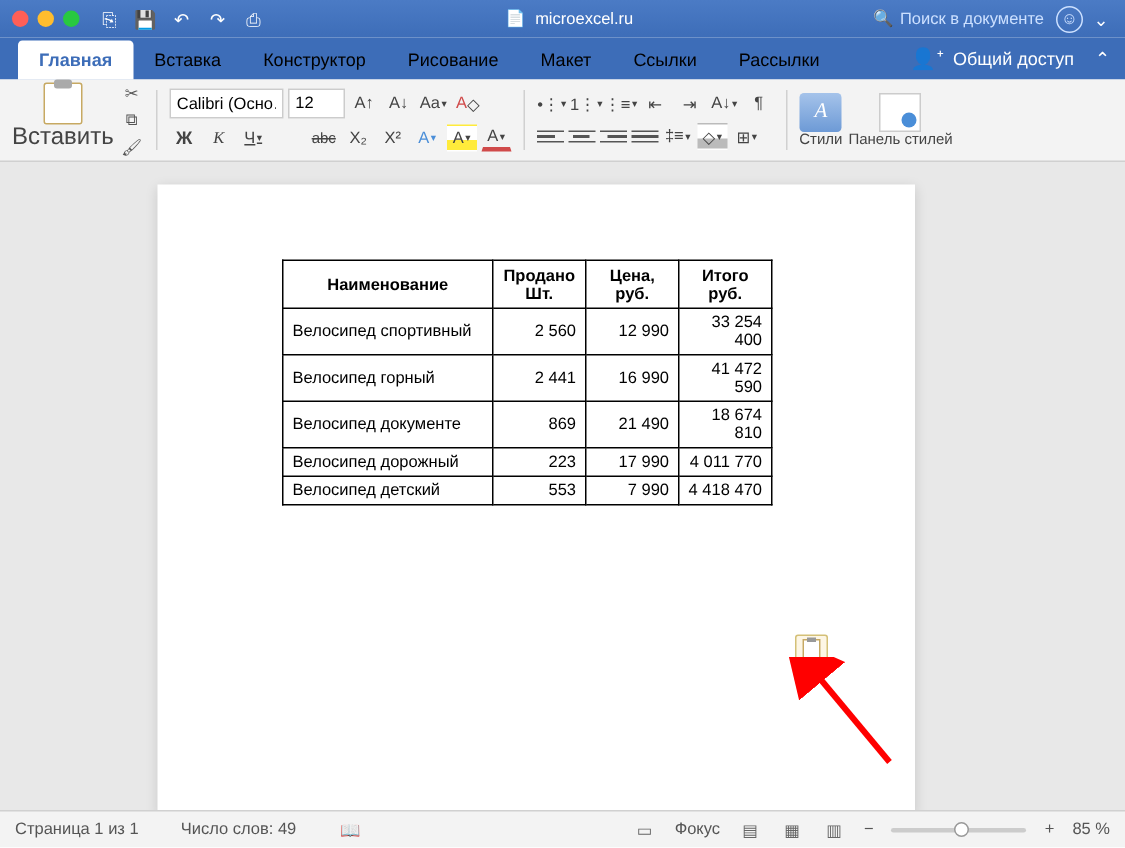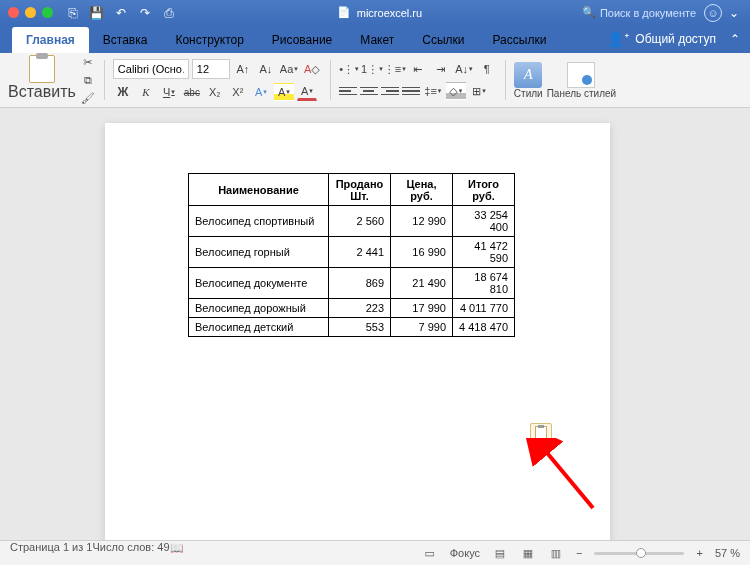--- a/index.html
+++ b/index.html
@@ -36,21 +36,21 @@
 .divider { width: 1px; height: 40px; background: #d0d0d0; margin: 0 4px; }
 .font-group { display: flex; flex-direction: column; gap: 4px; }
 .font-row { display: flex; gap: 3px; align-items: center; }
 .font-select { border: 1px solid #ccc; background: #fff; font-size: 11px; padding: 2px 4px; width: 76px; height: 20px; }
 .size-select { border: 1px solid #ccc; background: #fff; font-size: 11px; padding: 2px 4px; width: 38px; height: 20px; }
 .rb-btn { width: 20px; height: 18px; display: flex; align-items: center; justify-content: center; font-size: 11px; color: #444; border: 1px solid transparent; }
 .rb-btn.dd::after { content: "▾"; font-size: 7px; margin-left: 1px; }
 .bold { font-weight: bold; font-size: 12px; }
 .italic { font-style: italic; font-family: serif; }
 .underline { text-decoration: underline; }
-.strike { text-decoration: line-through; font-size: 10px; }
+.strike { text-decoration: line-through; font-size: 10px; margin-left: 24px; }
 .paragraph-group { display: flex; flex-direction: column; gap: 4px; }
 .align-btn { width: 18px; height: 16px; display: flex; flex-direction: column; gap: 2px; justify-content: center; }
 .align-line { height: 1.5px; background: #555; }
 .styles-group { display: flex; flex-direction: column; align-items: center; font-size: 10px; color: #444; }
 .styles-ico { width: 28px; height: 26px; background: linear-gradient(#a5c3ea, #6d9ad6); border-radius: 3px; display: flex; align-items: center; justify-content: center; color: #fff; font-size: 14px; font-style: italic; font-family: serif; }
 .panel-ico { width: 28px; height: 26px; background: #fff; border: 1px solid #ccc; position: relative; }
 .panel-ico::after { content: ""; position: absolute; right: 2px; bottom: 2px; width: 10px; height: 10px; background: #4a8ed8; border-radius: 50%; }
 
 
 .doc-area { position: absolute; top: 108px; bottom: 25px; left: 0; right: 0; background: #e8e8e8; overflow: hidden; }
@@ -67,21 +67,21 @@
 
 
 .paste-tag { position: absolute; left: 530px; top: 315px; width: 22px; height: 20px; background: #fdf6e5; border: 1px solid #d4c077; border-radius: 2px; display: flex; align-items: center; justify-content: center; }
 .paste-tag-ico { width: 12px; height: 14px; background: #fff; border: 1px solid #c7a962; position: relative; }
 .paste-tag-ico::before { content:""; position:absolute; top:-2px; left:2px; width:6px; height:3px; background:#999; }
 
 
 .arrow { position: absolute; left: 498px; top: 330px; width: 110px; height: 80px; pointer-events: none; }
 
 
-.statusbar { position: absolute; bottom: 0; left: 0; right: 0; height: 25px; background: #f3f3f3; border-top: 1px solid #d0d0d0; display: flex; padding: 0 10px; font-size: 11px; color: #555; gap: 0; }
+.statusbar { position: absolute; bottom: 0; left: 0; right: 0; height: 25px; background: #f3f3f3; border-top: 1px solid #d0d0d0; display: flex; align-items: center; padding: 0 10px; font-size: 11px; color: #555; gap: 28px; }
 .status-right { margin-left: auto; display: flex; align-items: center; gap: 12px; }
 .zoom-slider { width: 90px; height: 3px; background: #ccc; position: relative; border-radius: 2px; }
 .zoom-thumb { position: absolute; left: 42px; top: -4px; width: 10px; height: 10px; background: #fff; border: 1px solid #999; border-radius: 50%; }
 .status-ico { width: 16px; height: 14px; display:flex; align-items:center; justify-content:center; color:#666; }
 </style>
 </head>
 <body>
 
 <div class="titlebar">
   <div class="traffic">
@@ -271,15 +271,15 @@
     <span class="status-ico">▭</span>
     <span>Фокус</span>
     <span class="status-ico">▤</span>
     <span class="status-ico">▦</span>
     <span class="status-ico">▥</span>
     <span>−</span>
     <div class="zoom-slider">
         <div class="zoom-thumb"></div>
       </div>
     <span>+</span>
-    <span>57 %</span>
+    <span>85 %</span>
   </div>
 </div>
 
 </body></html>

